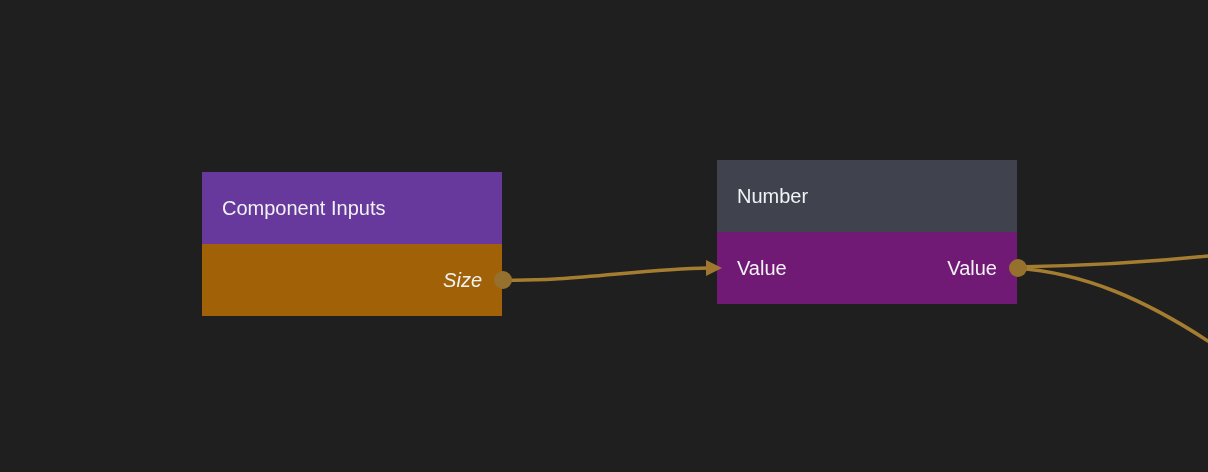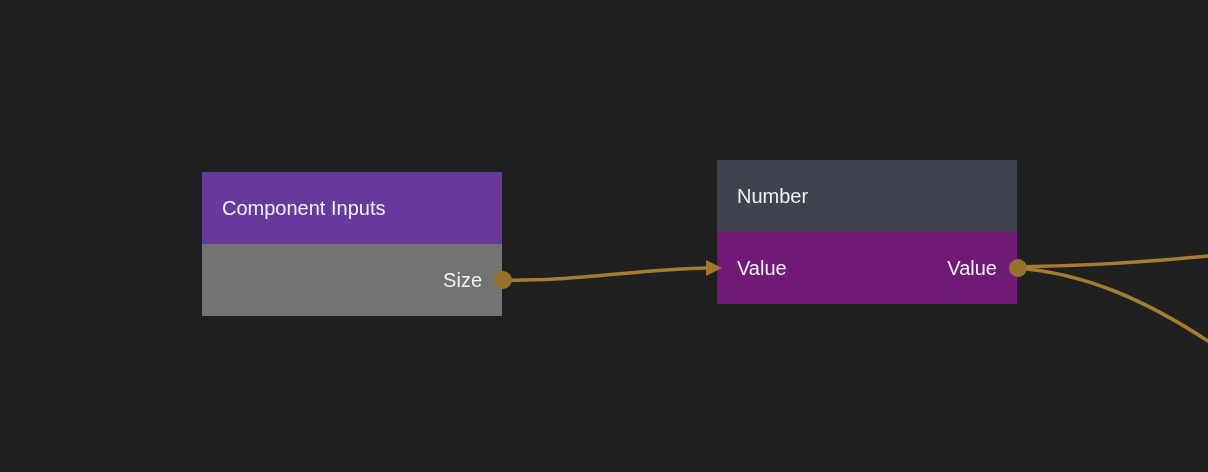--- a/index.html
+++ b/index.html
@@ -52,21 +52,21 @@
     align-items: center;
     justify-content: space-between;
     padding: 0 20px;
     box-sizing: border-box;
   }
   .node-component-inputs {
     left: 202px;
     top: 172px;
   }
   .node-component-inputs .node-header { background: #67399c; }
-  .node-component-inputs .node-body   { background: #737373; }
+  .node-component-inputs .node-body   { background: #a16207; font-style: italic; }
   .node-number {
     left: 717px;
     top: 160px;
   }
   .node-number .node-header { background: #40434e; }
   .node-number .node-body   { background: #701a75; }
   .label-spacer { visibility: hidden; }
   .port-dot {
     position: absolute;
     width: 18px;

